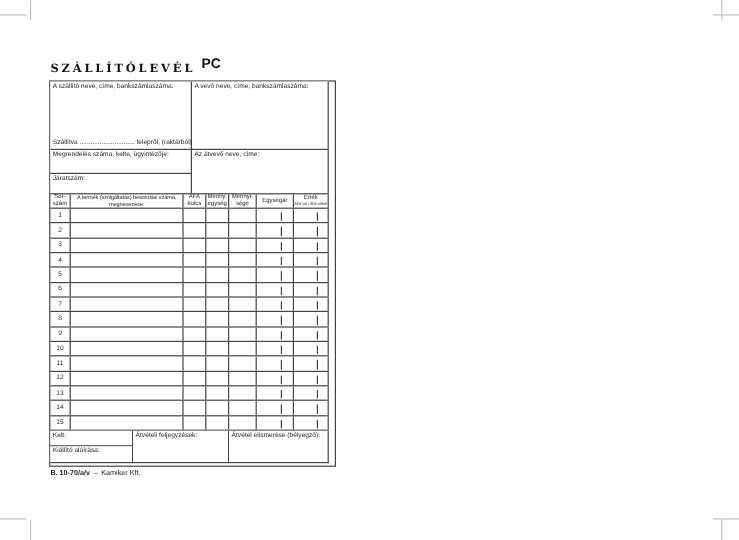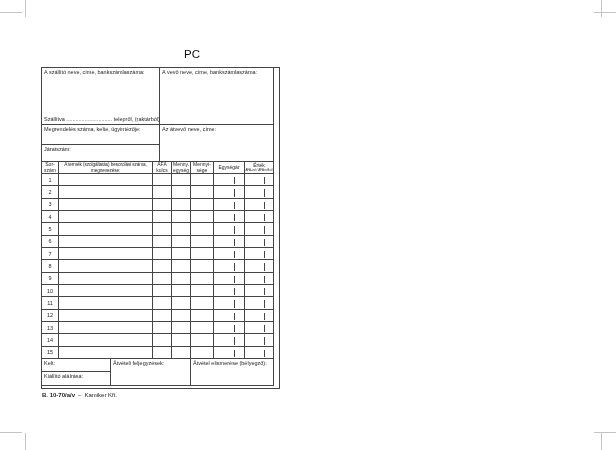--- a/index.html
+++ b/index.html
@@ -20,21 +20,21 @@
   .m-tr-h{left:594px;top:12px;width:22px;height:1px;}
   .m-tr-v{left:601px;top:0;width:1px;height:17px;}
   .m-bl-h{left:0;top:432px;width:22px;height:1px;}
   .m-bl-v{left:25px;top:433px;width:1px;height:17px;}
   .m-br-h{left:594px;top:432px;width:22px;height:1px;}
   .m-br-v{left:601px;top:433px;width:1px;height:17px;}
 
   
   .title{position:absolute;left:42px;top:52px;font-family:"DejaVu Serif",serif;
     font-weight:bold;font-size:9.5px;letter-spacing:2.4px;color:#111;}
-  .copycode{position:absolute;left:184px;top:48px;font-weight:normal;font-size:11.5px;color:#111;}
+  .copycode{position:absolute;left:168px;top:48px;font-weight:bold;font-size:11.5px;color:#111;}
 
   
   .frame{position:absolute;left:41px;top:67px;width:239px;height:322px;
     border:1px solid var(--line);background:var(--bg);}
   .inner{position:absolute;left:0;top:0;width:237px;height:320px;}
 
   .fbox{position:absolute;background:var(--bg);}
   .br{border-right:1px solid var(--line);}
   .bb{border-bottom:1px solid var(--line);}
   .boxlabel{display:block;font-size:5.5px;line-height:1.25;padding:1px 2px;color:var(--text);}
@@ -78,20 +78,21 @@
 
   <div class="mark m-tl-h"></div>
   <div class="mark m-tl-v"></div>
   <div class="mark m-tr-h"></div>
   <div class="mark m-tr-v"></div>
   <div class="mark m-bl-h"></div>
   <div class="mark m-bl-v"></div>
   <div class="mark m-br-h"></div>
   <div class="mark m-br-v"></div>
 
+  <div class="title">SZÁLLÍTÓLEVÉL</div>
   <div class="copycode">PC</div>
 
   <div class="frame">
     <div class="inner">
 
       <div class="fbox box-supplier br bb">
         <span class="boxlabel">A szállító neve, címe, bankszámlaszáma:</span>
         <span class="shipline">Szállítva ..............................  telepről, (raktárból)</span>
       </div>
       <div class="fbox box-buyer br bb">

